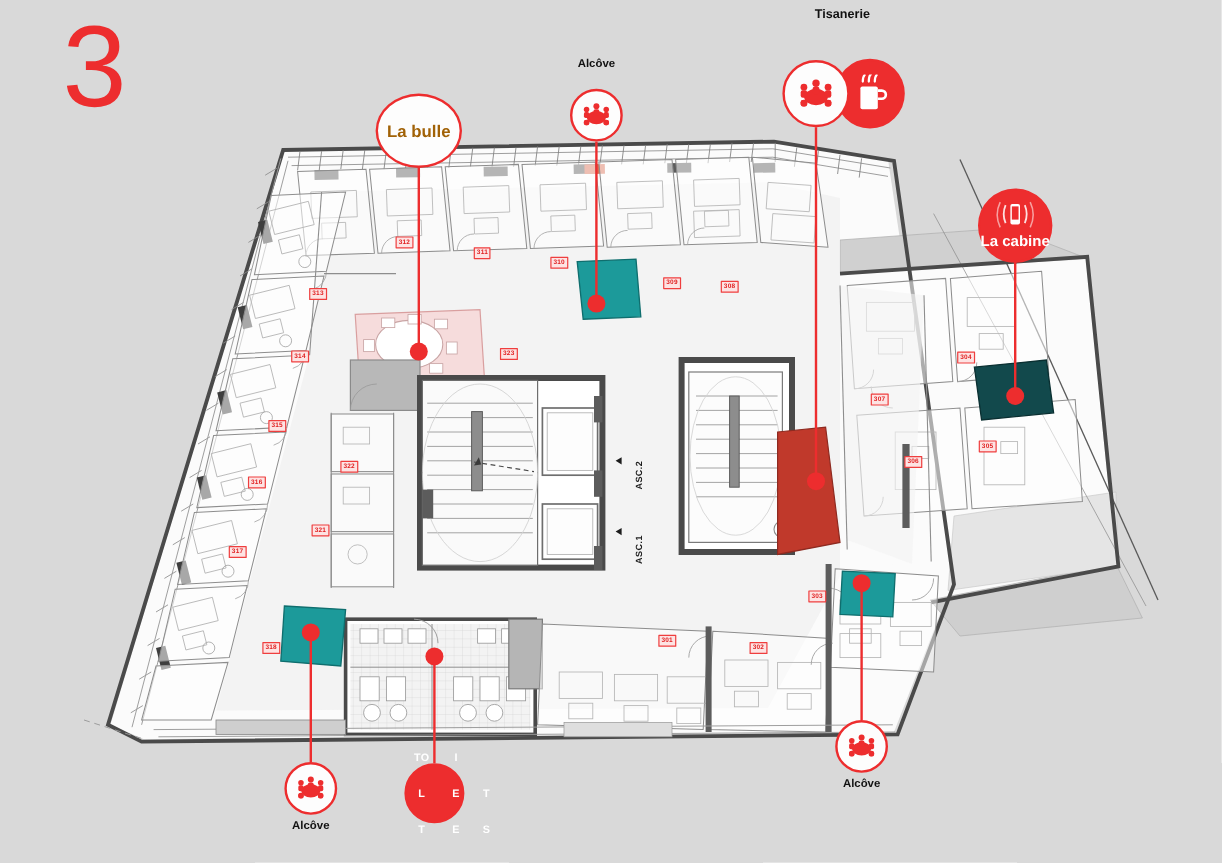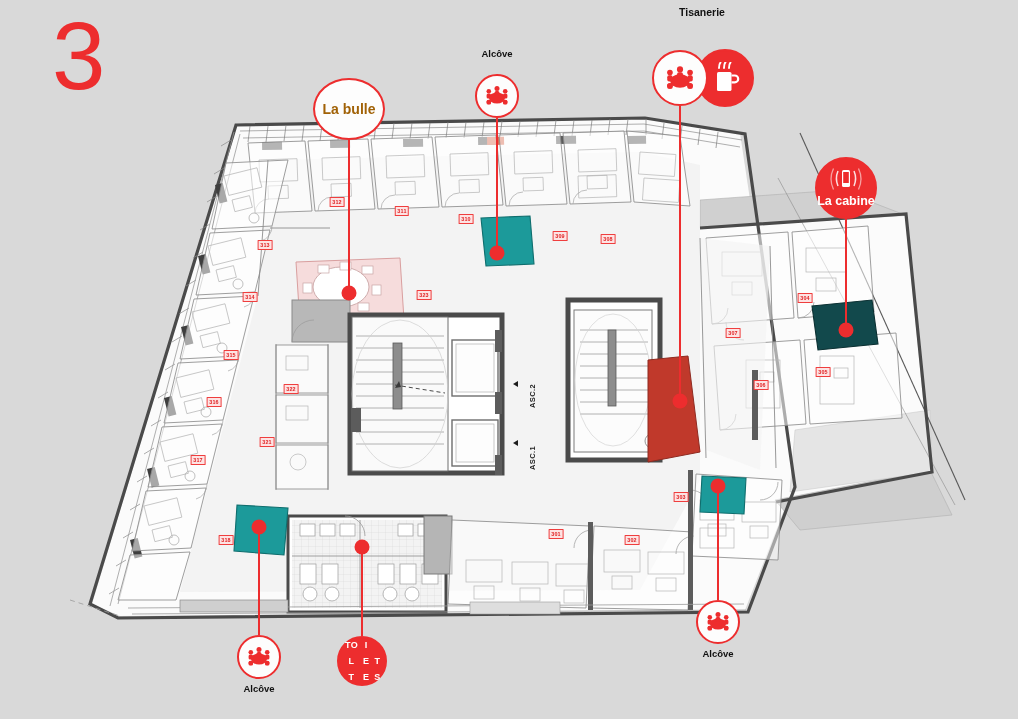--- a/index.html
+++ b/index.html
@@ -90,21 +90,21 @@
     border-radius: 50%;
     background: #ed2d2e;
     transform: translate(-50%, -50%);
     z-index: 35;
   }
 
   
   .toilettes-grid {
     display: grid;
     grid-template-columns: repeat(3, 1fr);
-    gap: 5px;
+    gap: 19px;
     width: 34px;
   }
   .toilettes-grid span {
     color: #fff;
     font-size: 9px;
     font-weight: bold;
     text-align: center;
     line-height: 11px;
     letter-spacing: 0.3px;
   }

